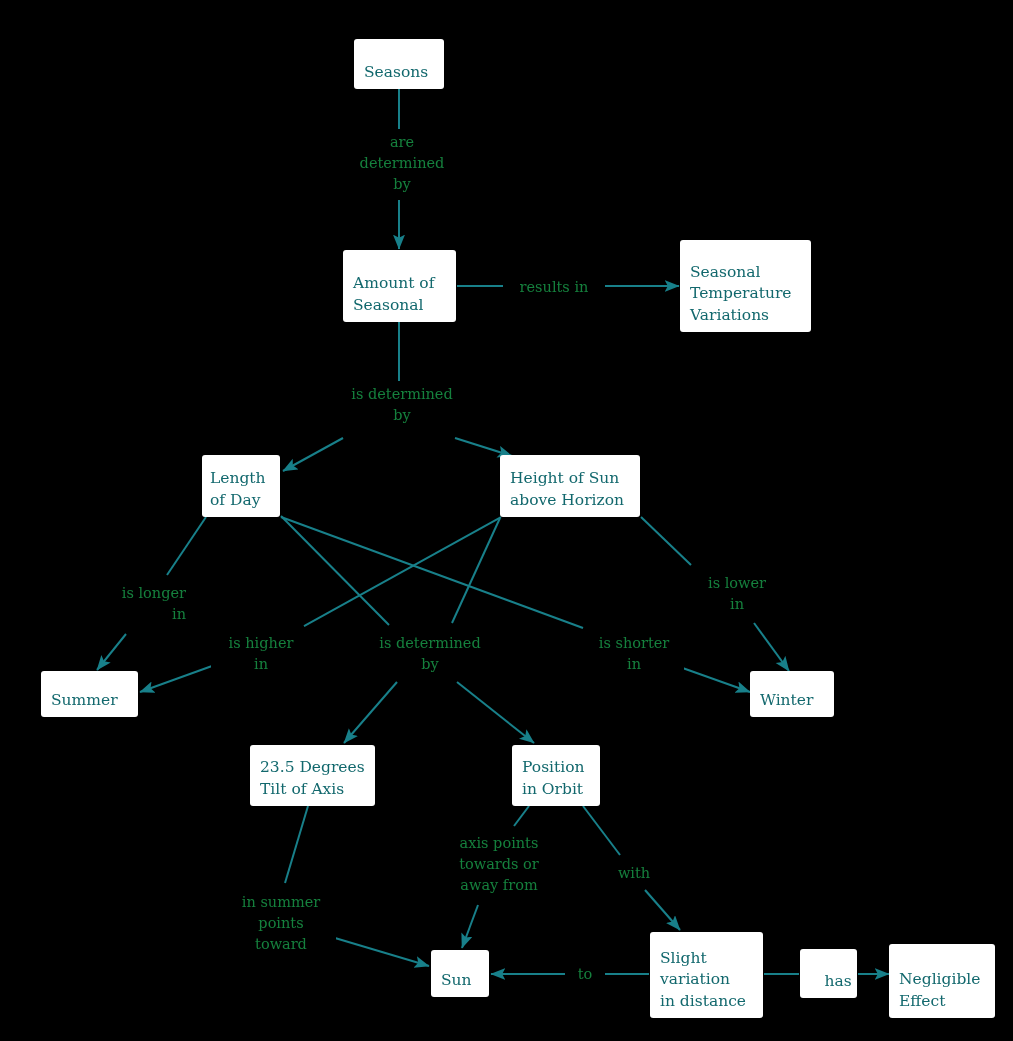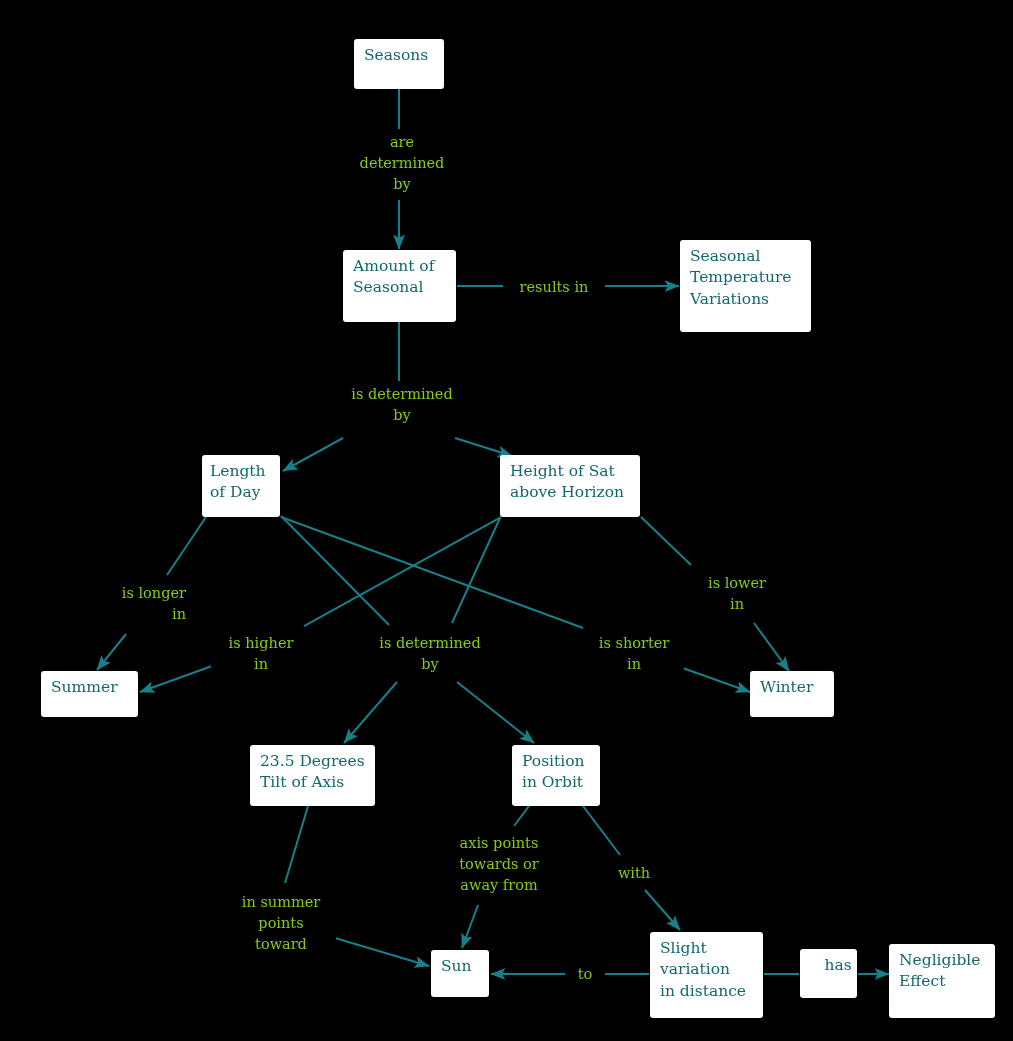--- a/index.html
+++ b/index.html
@@ -24,29 +24,29 @@
   }
   .node {
     position: absolute;
     background: #ffffff;
     border-radius: 3px;
     color: #12686d;
     font-family: "DejaVu Serif", "Liberation Serif", serif;
     font-size: 15.5px;
     line-height: 1.38;
     display: flex;
-    align-items: flex-start;
+    align-items: flex-end;
     box-sizing: border-box;
     padding: 6px 10px;
     z-index: 3;
   }
   .node span { display: block; }
   .edge-label {
     position: absolute;
-    color: #84cc16;
+    color: #15803d;
     font-family: "DejaVu Serif", "Liberation Serif", serif;
     font-size: 14.5px;
     line-height: 1.45;
     text-align: center;
     z-index: 2;
     background: #000000;
     white-space: pre-line;
     padding: 0 3px;
   }
 </style>
@@ -137,21 +137,21 @@
 Temperature
 Variations</span>
   </div>
 
   <div class="node" style="left:202px; top:455px; width:78px; height:62px;padding-left:8px;">
     <span style="white-space: pre-line;">Length
 of Day</span>
   </div>
 
   <div class="node" style="left:500px; top:455px; width:140px; height:62px;">
-    <span style="white-space: pre-line;">Height of Sat
+    <span style="white-space: pre-line;">Height of Sun
 above Horizon</span>
   </div>
 
   <div class="node" style="left:41px; top:671px; width:97px; height:46px;">
     <span style="white-space: pre-line;">Summer</span>
   </div>
 
   <div class="node" style="left:750px; top:671px; width:84px; height:46px;">
     <span style="white-space: pre-line;">Winter</span>
   </div>

